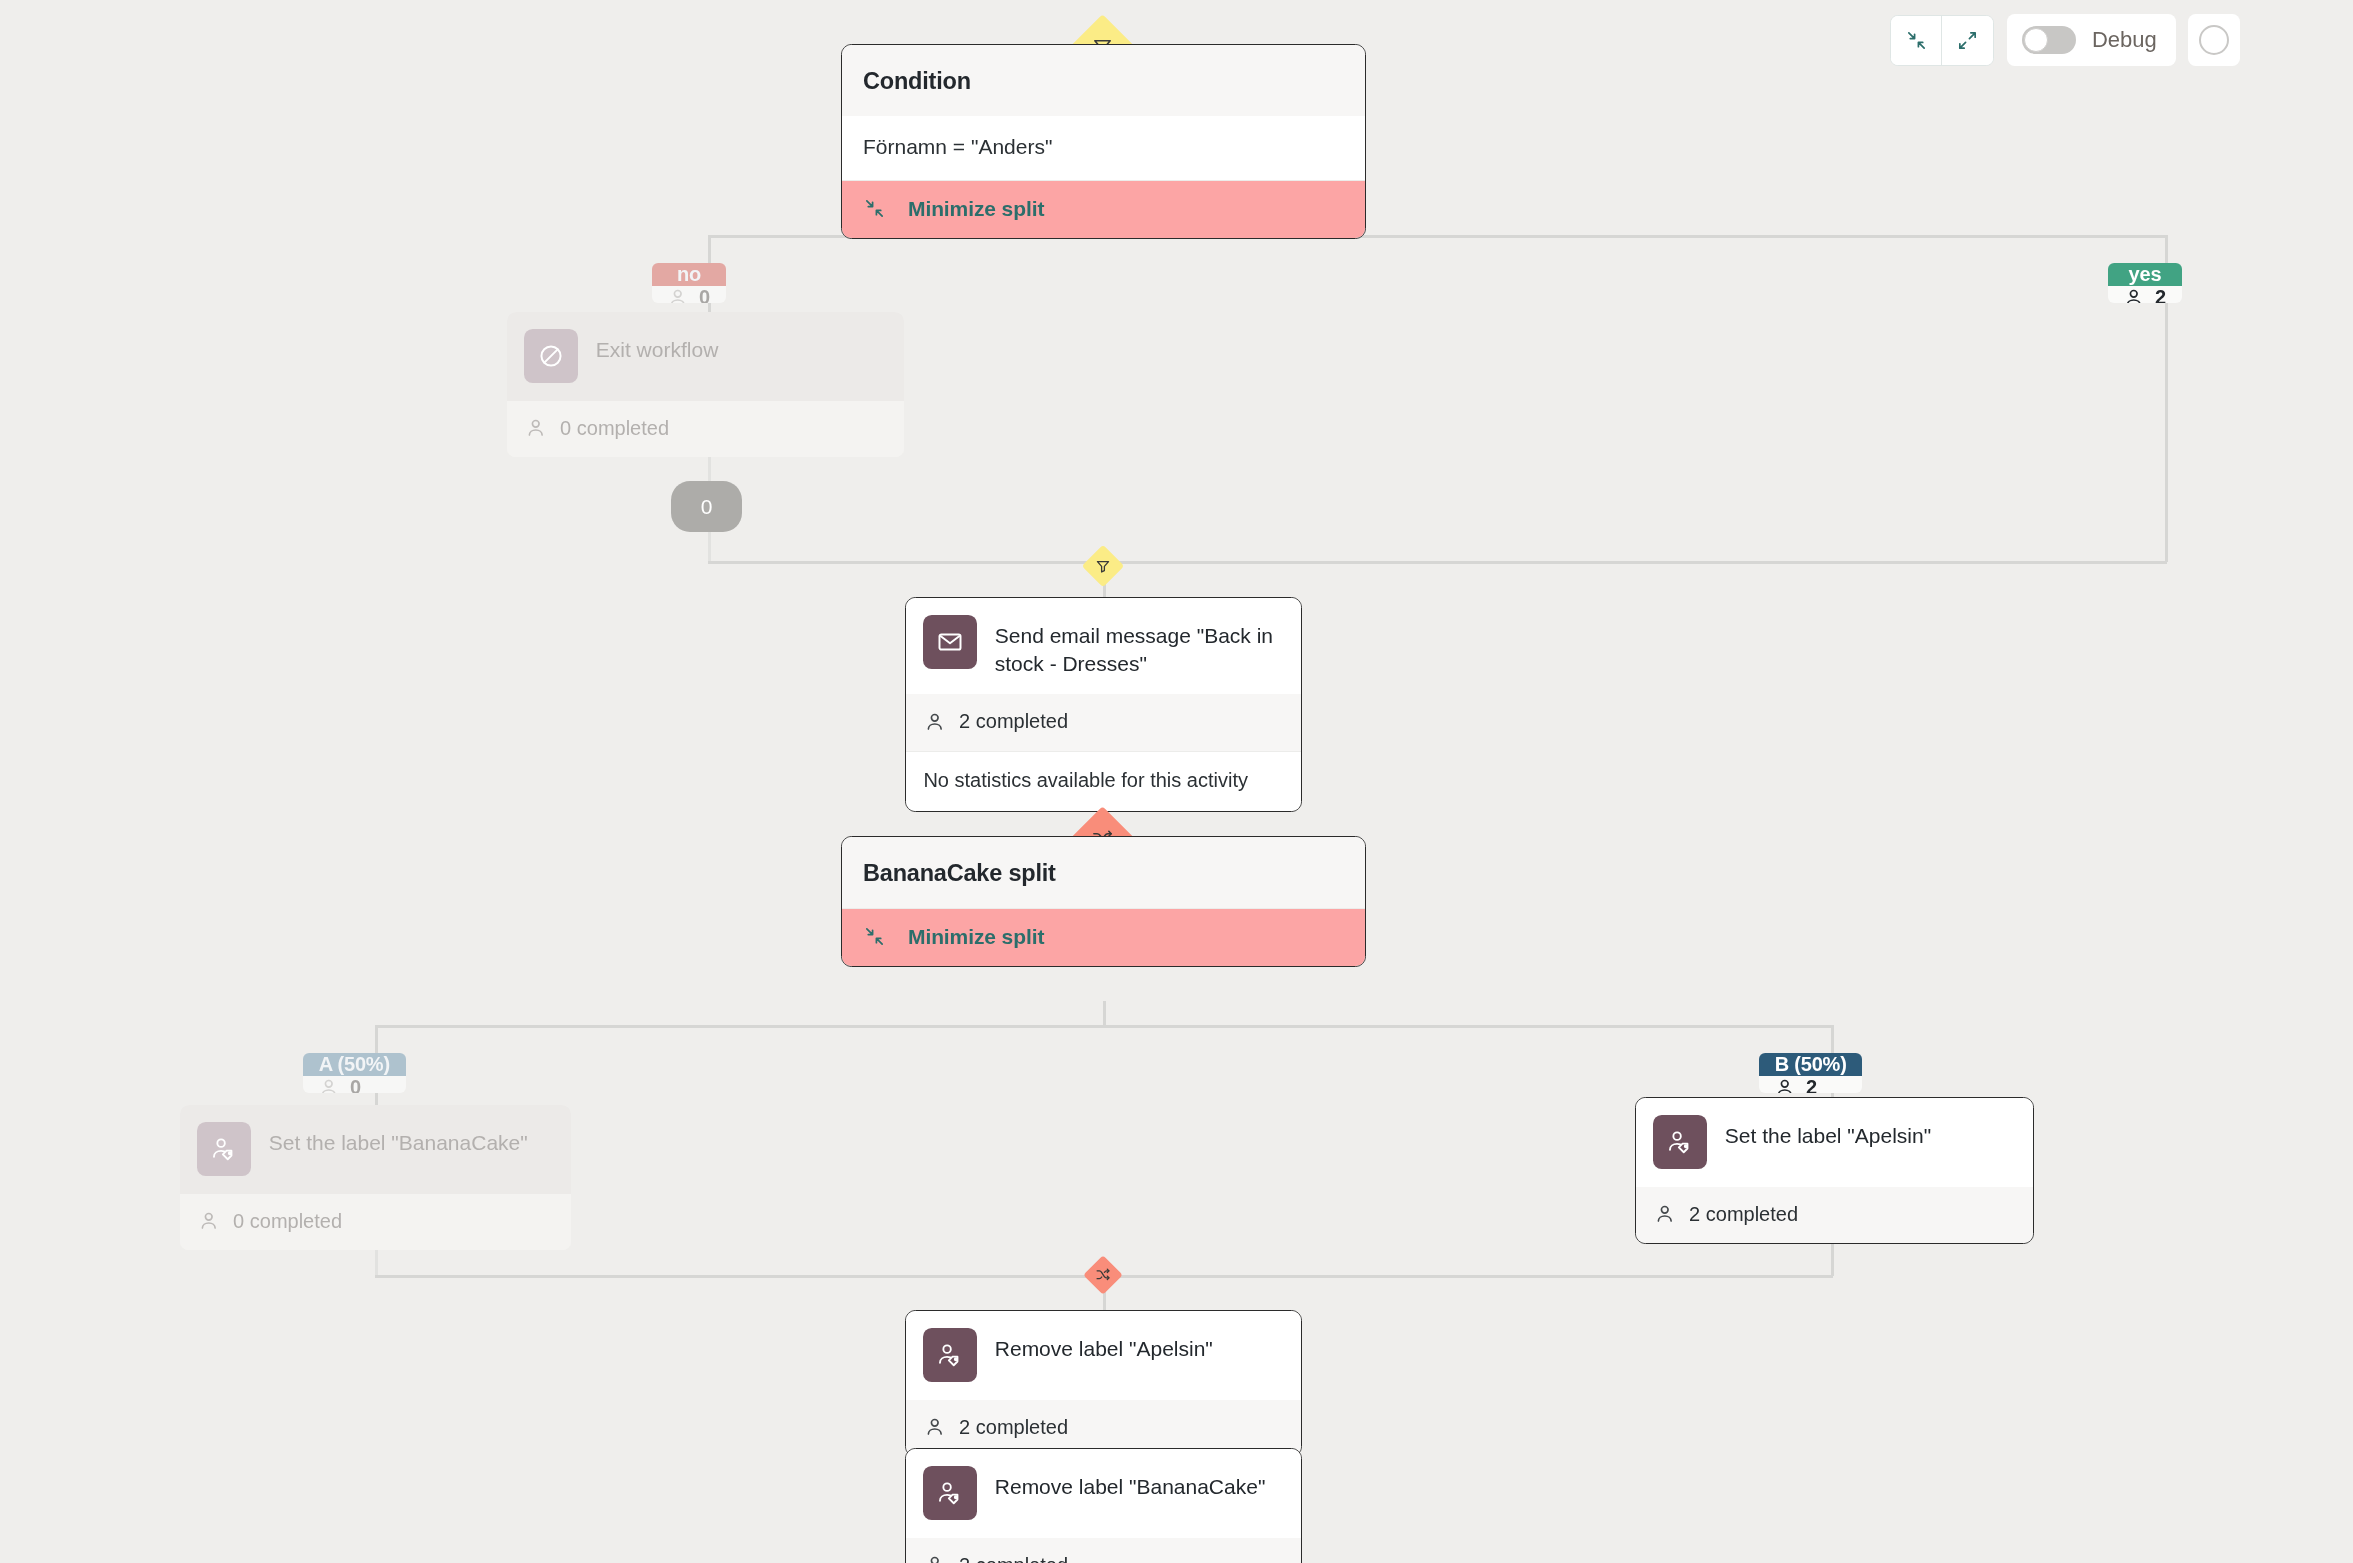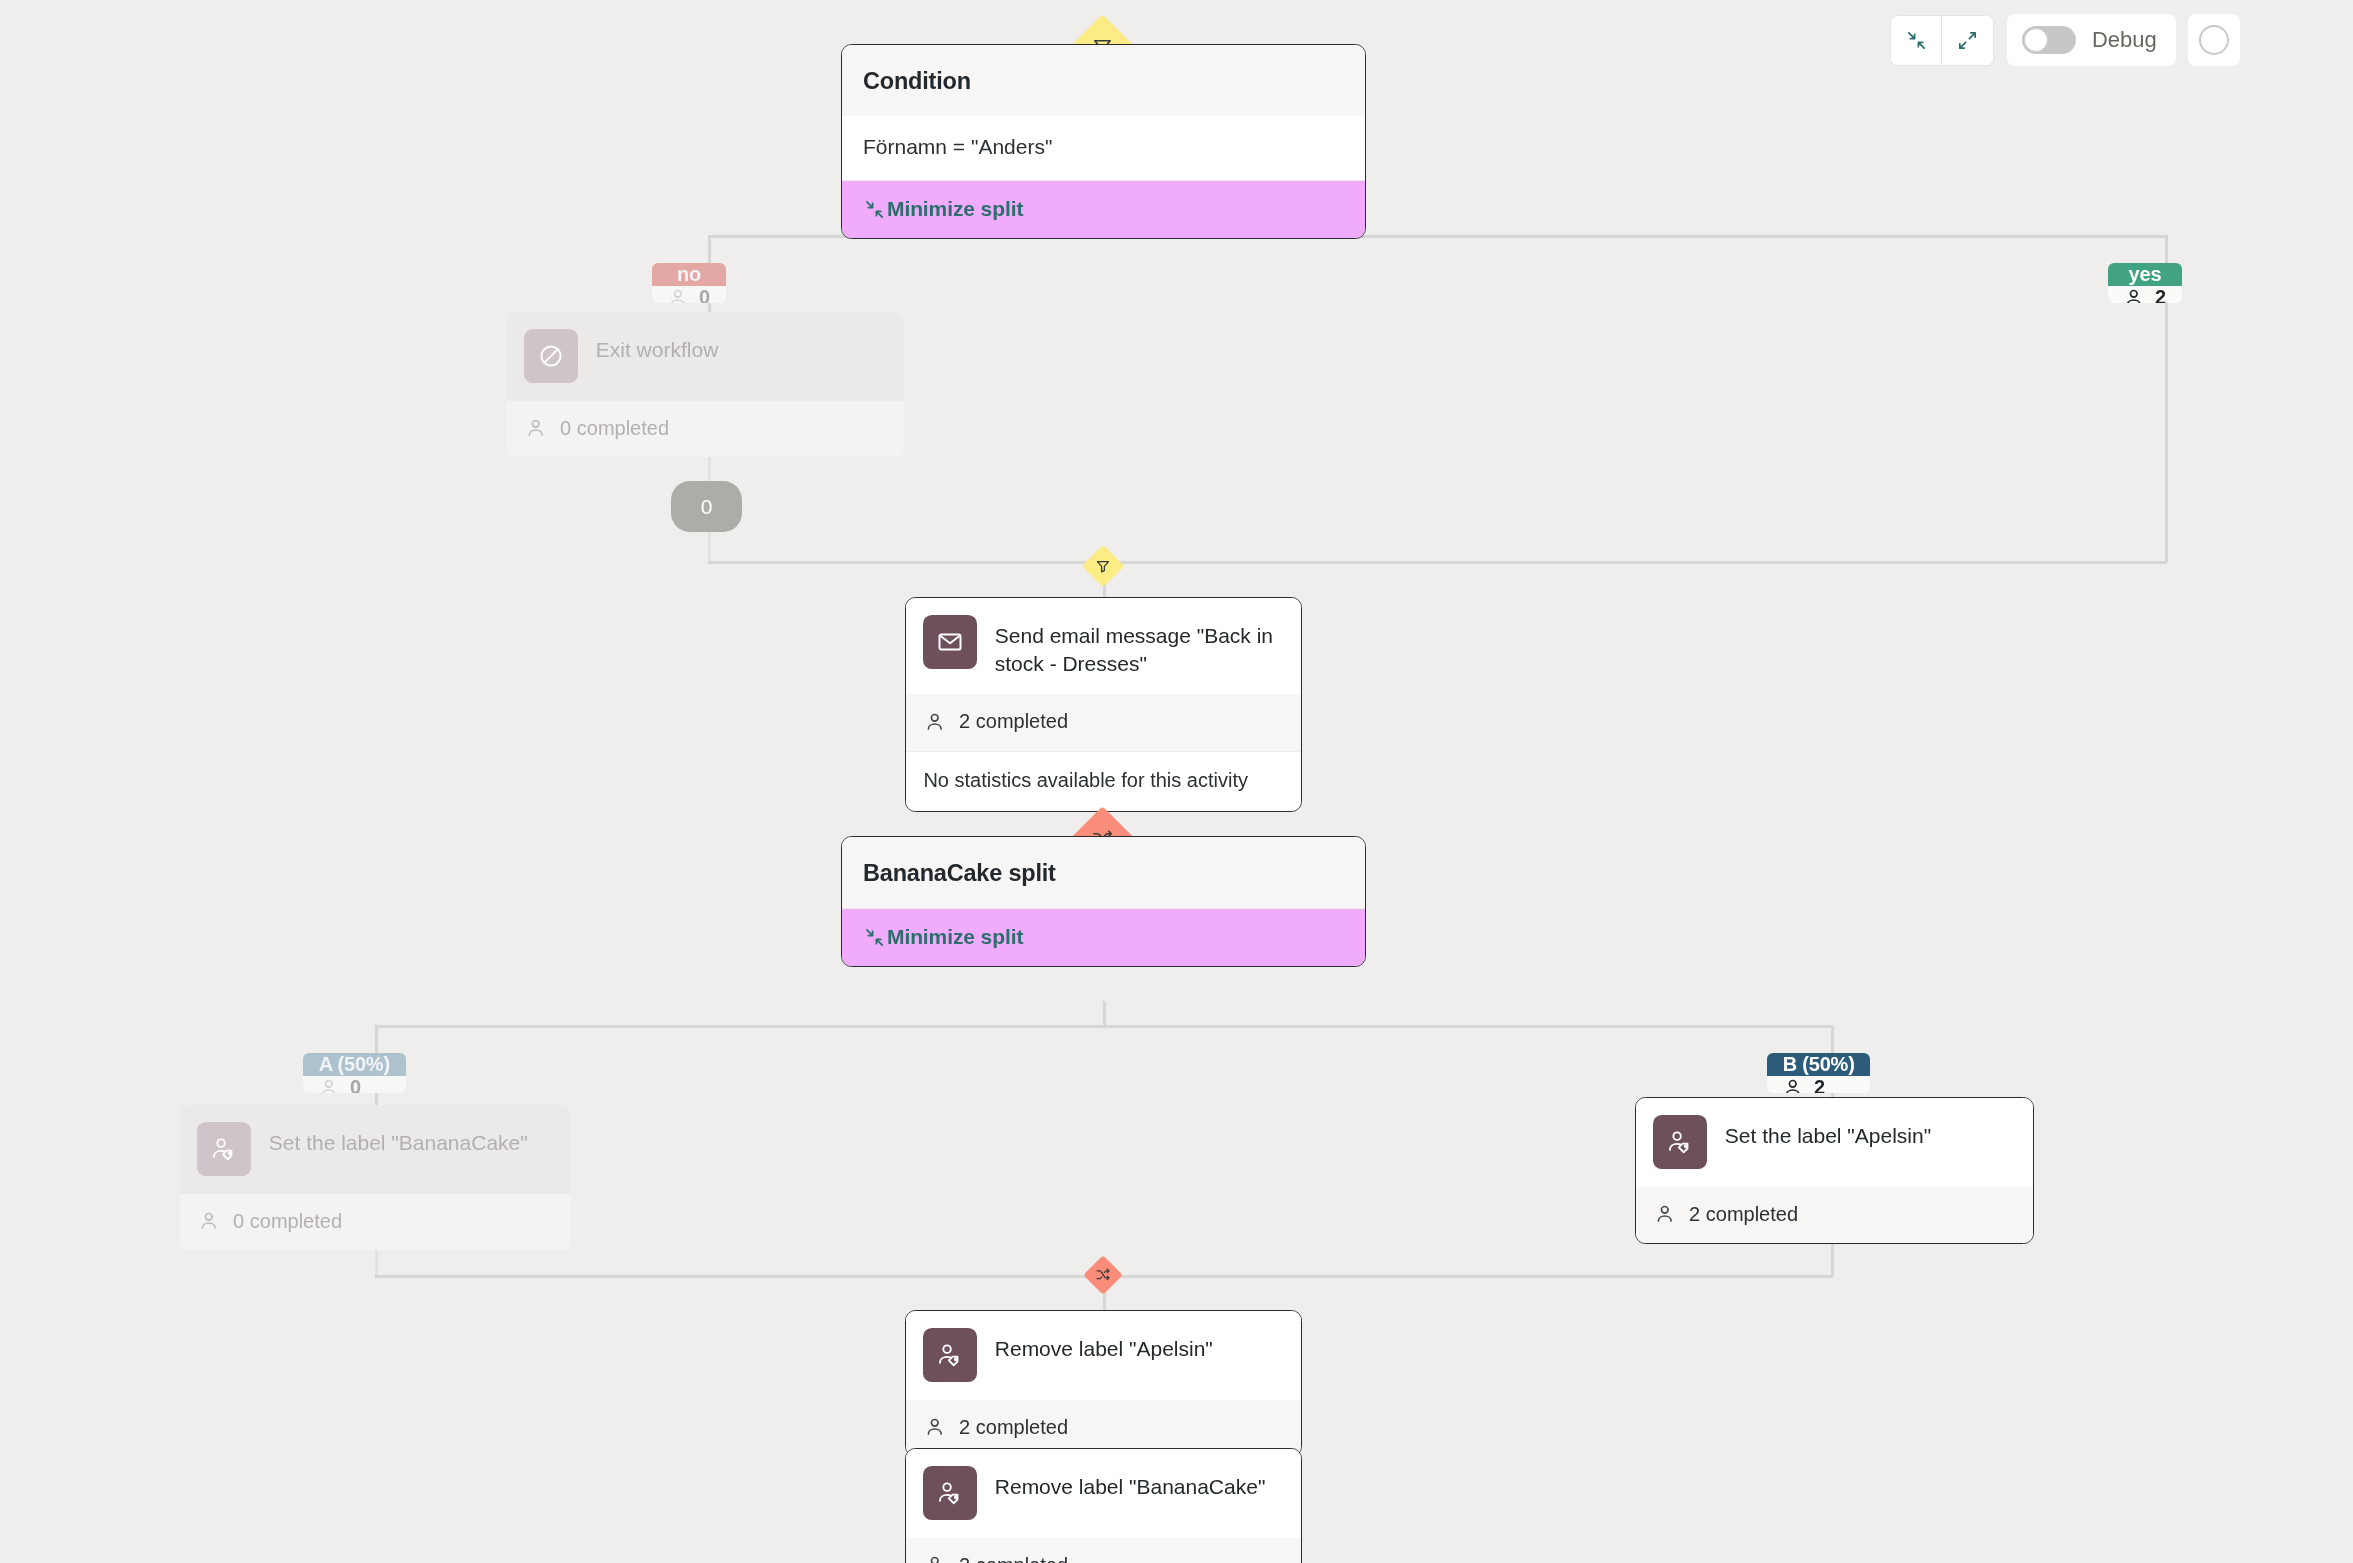--- a/index.html
+++ b/index.html
@@ -39,26 +39,26 @@
     color: #23282d;
     letter-spacing: -0.2px;
   }
   .split-body {
     background: #ffffff;
     padding: 19px 21px 21px 21px;
     font-size: 21px;
     color: #2b3034;
   }
   .split-foot {
-    background: #f0abfc;
+    background: #fca5a5;
     border-top: 1.7px solid #ececea;
     padding: 15.7px 21px 17.4px 21px;
     display: flex;
-    align-items: flex-end;
-    gap: 1px;
+    align-items: flex-start;
+    gap: 22px;
   }
   .split-foot .mlabel {
     font-size: 21px;
     font-weight: 700;
     color: #2c6e6b;
     letter-spacing: -0.1px;
   }
   .ico-min { width: 23px; height: 23px; display: block; flex: none; }
 
   
@@ -372,21 +372,21 @@
     <div class="tag" style="background:#aec2ce;">A (50%)</div>
     <div class="cnt">
       <svg class="person" viewBox="0 0 24 24" fill="none" stroke="#a9a7a5" stroke-width="1.7" stroke-linecap="round" stroke-linejoin="round">
         <circle cx="12" cy="8" r="3.4"></circle>
           <path d="M5.5 19.5c0-3.2 2.9-5.2 6.5-5.2s6.5 2 6.5 5.2"></path>
       </svg>
       <span>0</span>
     </div>
   </div>
 
-  <div class="branch" style="left:1759px; top:1053px;margin-left:8px;">
+  <div class="branch" style="left:1759px; top:1053px;">
     <div class="tag" style="background:#2d5b7a;">B (50%)</div>
     <div class="cnt">
       <svg class="person" viewBox="0 0 24 24" fill="none" stroke="#23282d" stroke-width="1.7" stroke-linecap="round" stroke-linejoin="round">
         <circle cx="12" cy="8" r="3.4"></circle>
           <path d="M5.5 19.5c0-3.2 2.9-5.2 6.5-5.2s6.5 2 6.5 5.2"></path>
       </svg>
       <span>2</span>
     </div>
   </div>
 

